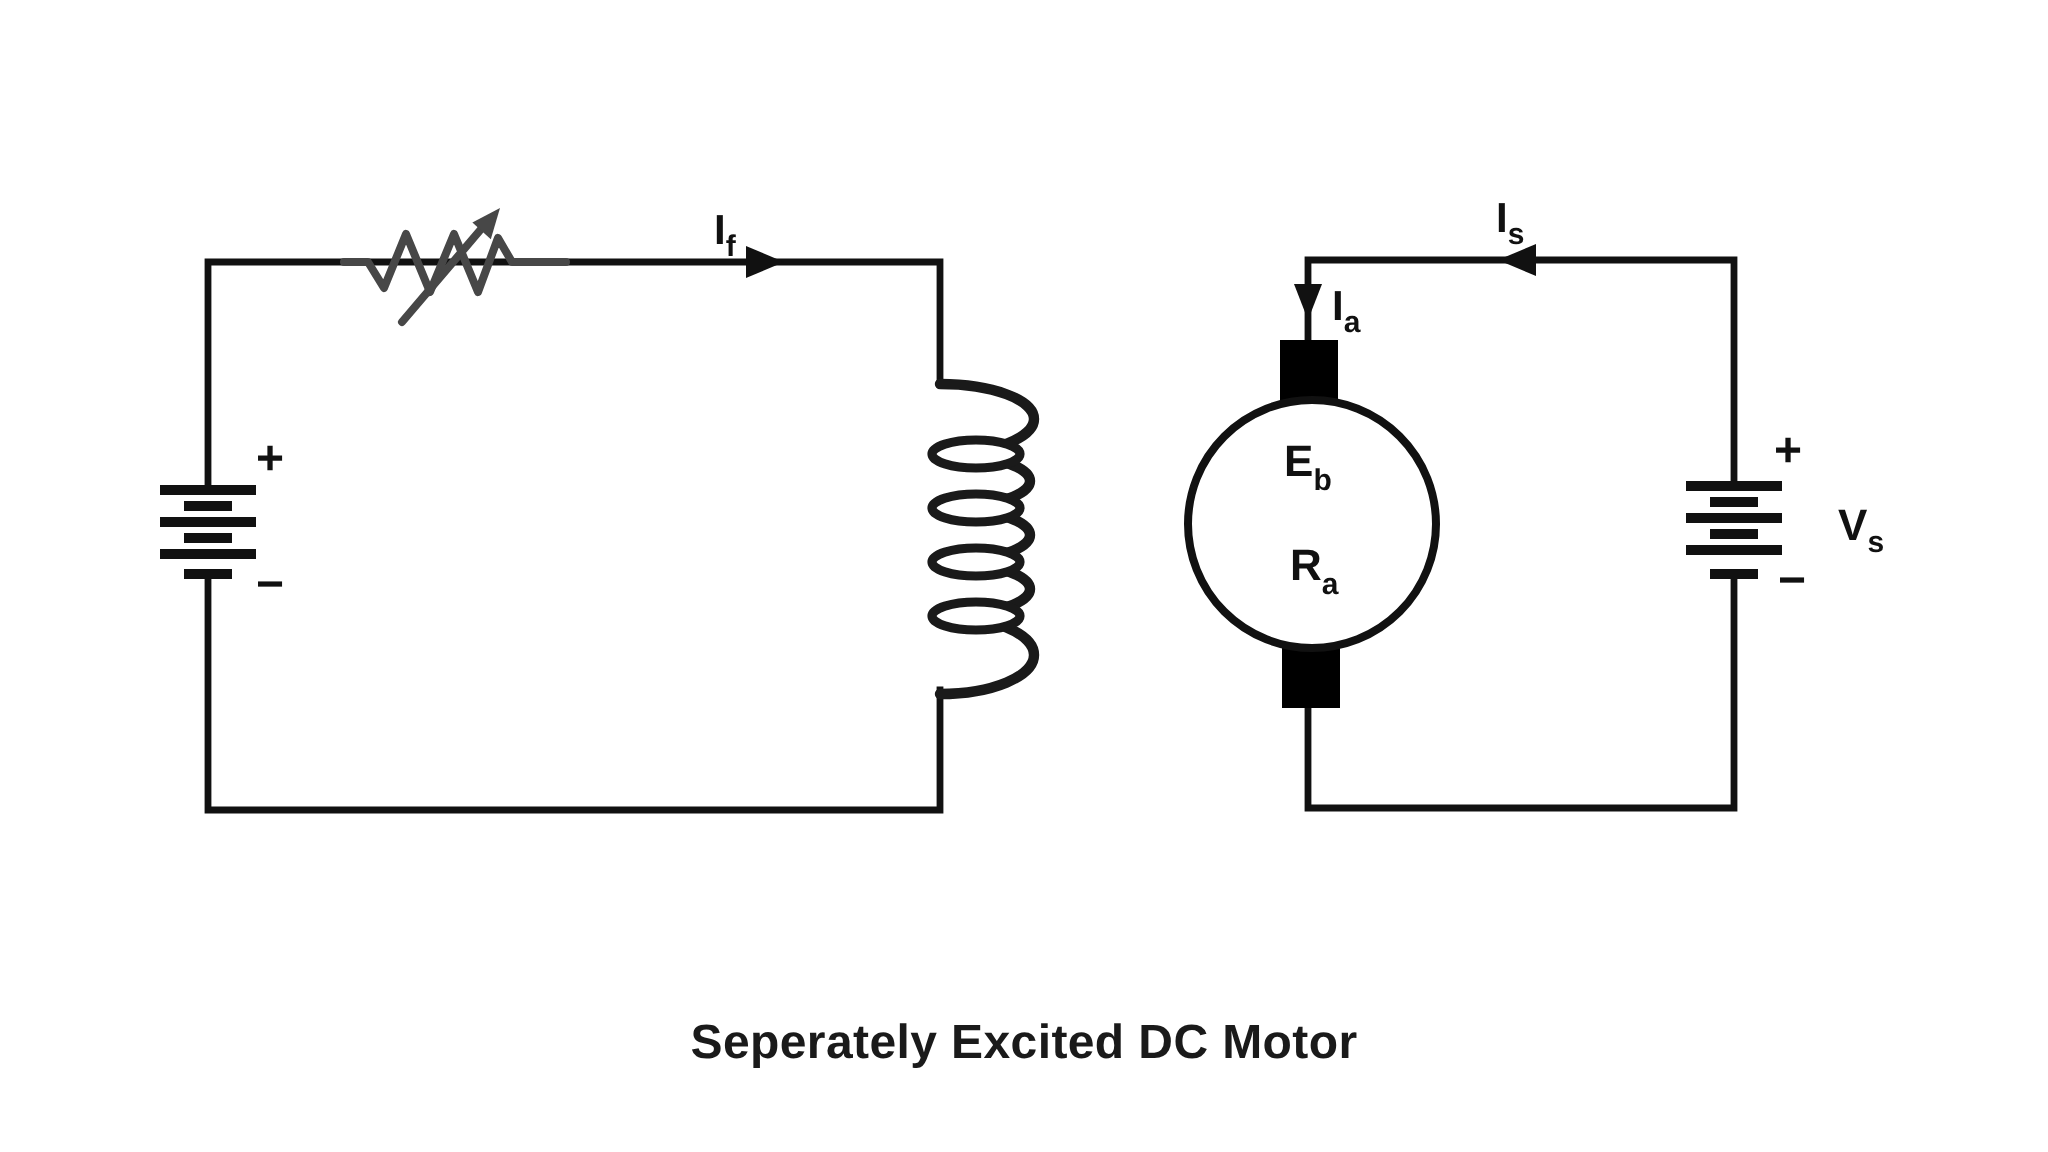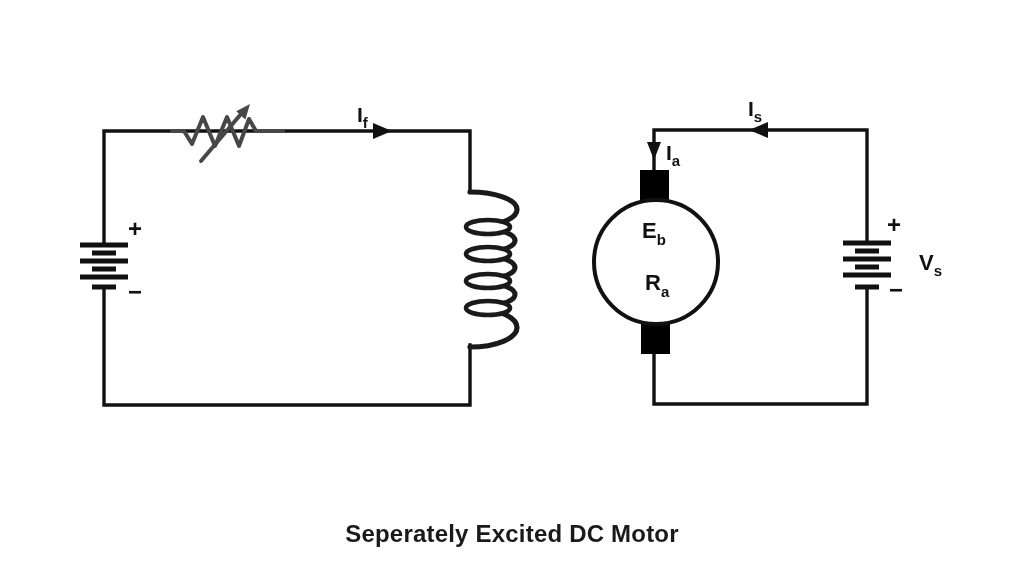--- a/index.html
+++ b/index.html
@@ -16,21 +16,21 @@
   .rheo-head{fill:#474747;stroke:none;}
   .arrowhead{fill:#111111;stroke:none;}
   .motor-circle{stroke:#111111;stroke-width:4;fill:#ffffff;}
   .brush{fill:#000000;stroke:none;}
   text{fill:#111111;font-weight:bold;font-family:"Liberation Sans",sans-serif;}
   .lbl{font-size:22px;}
   .lbl-cur{font-size:21px;}
   .sub{font-size:15px;}
   .sign{font-size:24px;}
   .caption{
-    position:absolute;left:0;top:520px;width:1024px;text-align:center;
+    position:absolute;left:0;top:508px;width:1024px;text-align:center;
     font-size:24px;font-weight:bold;color:#1a1a1a;letter-spacing:0.2px;
   }
 </style>
 </head>
 <body>
 
 <div class="canvas">
 
   <svg class="circuit-svg" width="1024" height="576" viewBox="0 0 1024 576">
 

